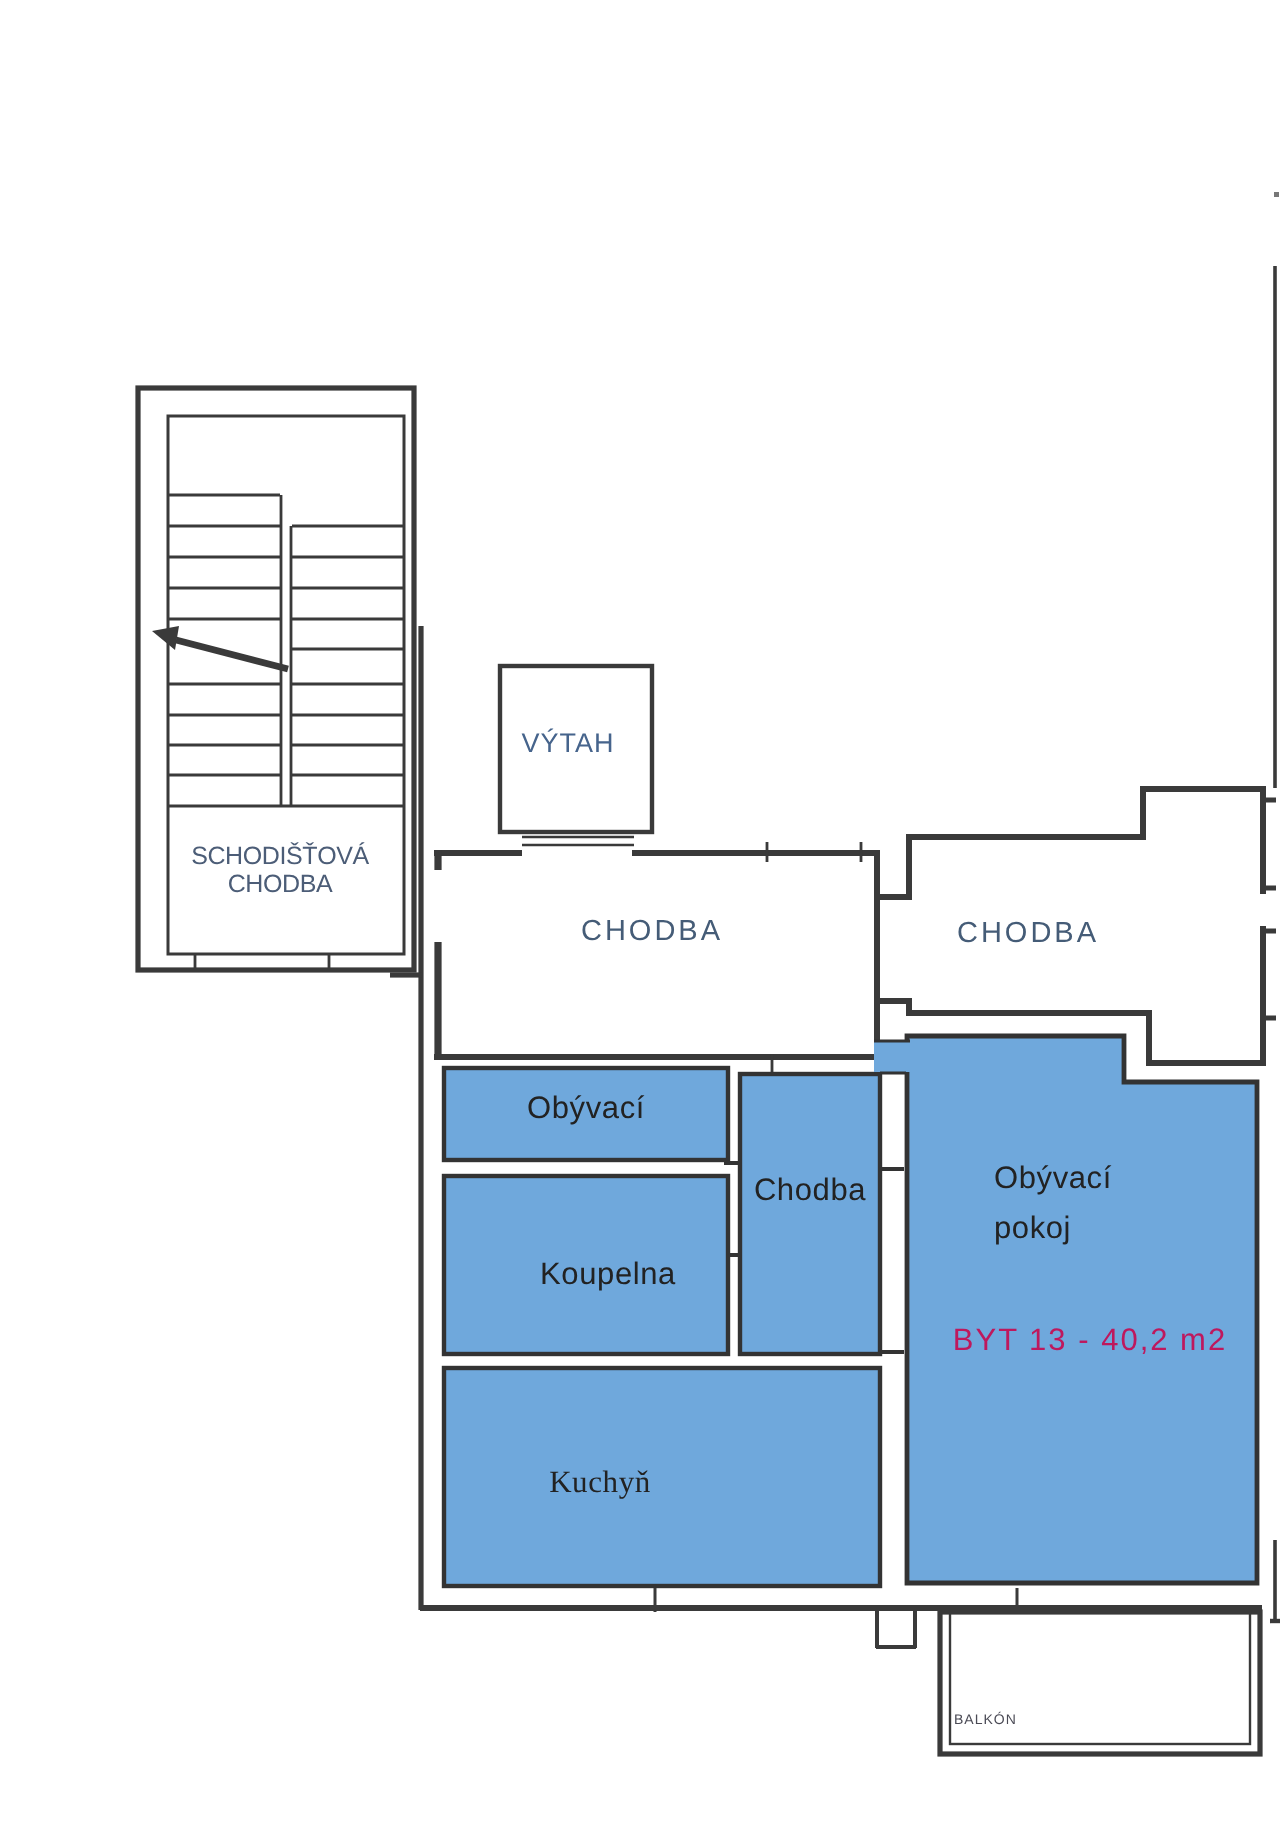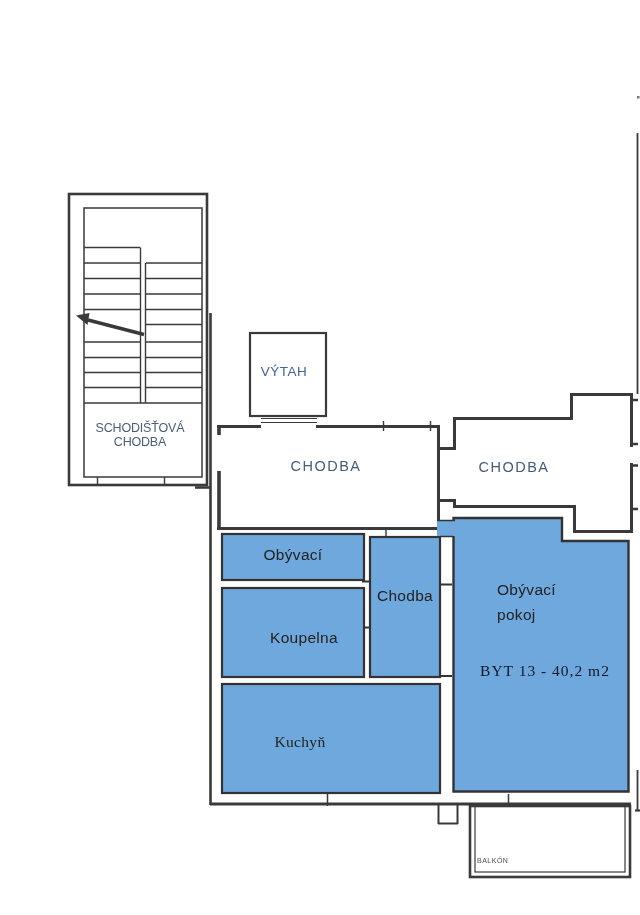--- a/index.html
+++ b/index.html
@@ -14,21 +14,21 @@
   .lbl{
     position:absolute;
     color:#455c77;
     text-align:center;
     white-space:nowrap;
   }
   .lbl-caps{font-size:14.5px;letter-spacing:1.5px;font-weight:500;}
   .lbl-small-caps{font-size:12.5px;line-height:14px;letter-spacing:-0.2px;color:#4c5d77;}
   .lbl-room{font-size:15.5px;color:#222222;letter-spacing:0.3px;}
   .lbl-elevator{font-size:13.5px;letter-spacing:0.5px;color:#46648c;}
-  .lbl-byt{font-size:15.5px;letter-spacing:1px;color:#0f172a;font-weight:500;font-family:Liberation Serif, serif;}
+  .lbl-byt{font-size:15.5px;letter-spacing:1px;color:#be185d;font-weight:500;}
   .lbl-living{text-align:left;line-height:24.5px;white-space:normal;}
   .lbl-balcony{font-size:7px;color:#4a4a55;letter-spacing:0.5px;}
 </style>
 </head>
 <body>
 
 <div class="plan">
 
   <svg width="640" height="915" viewBox="0 0 640 915">
 

